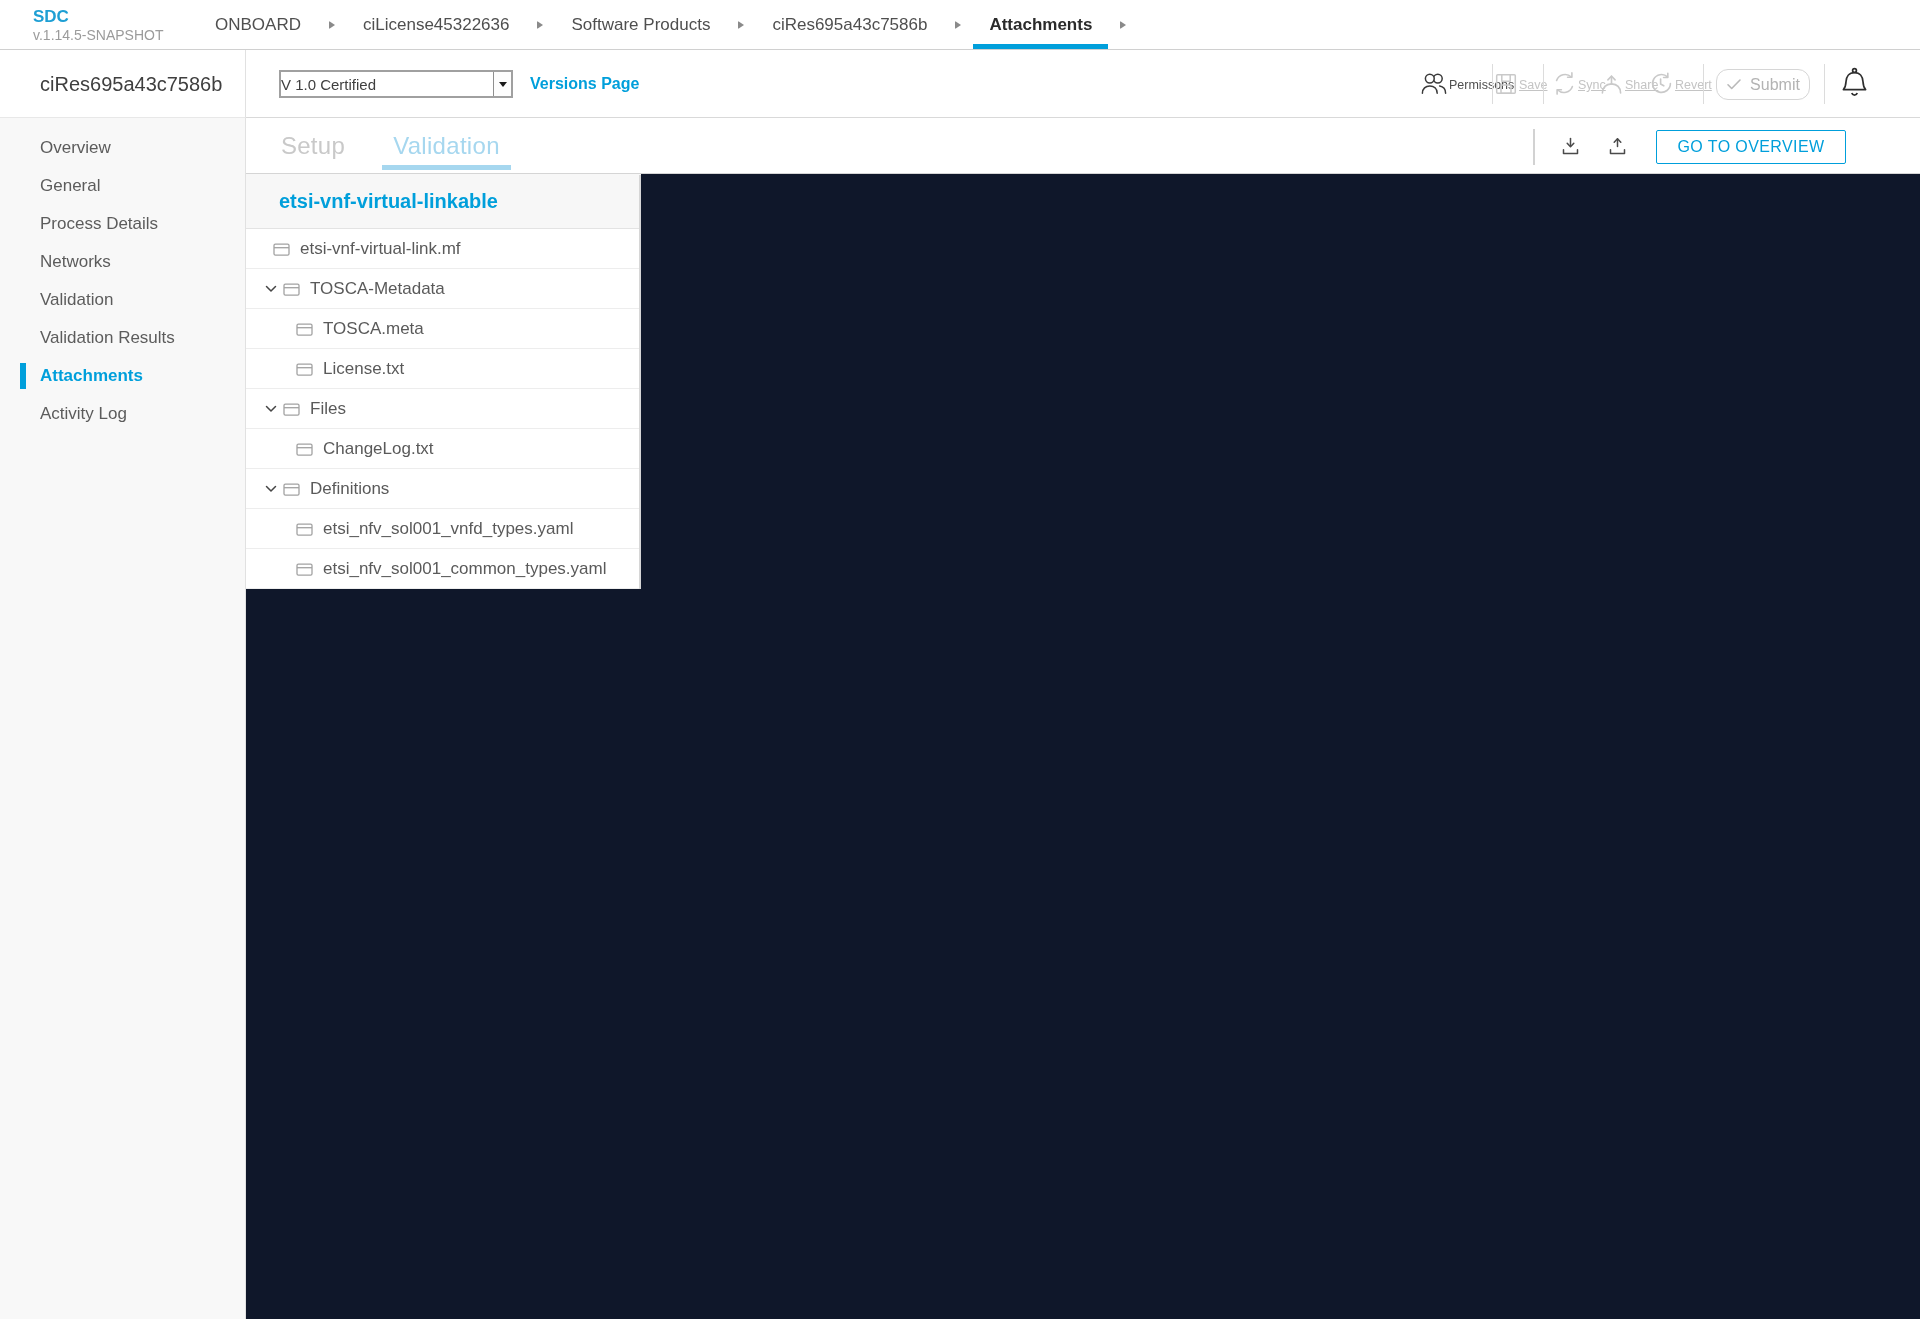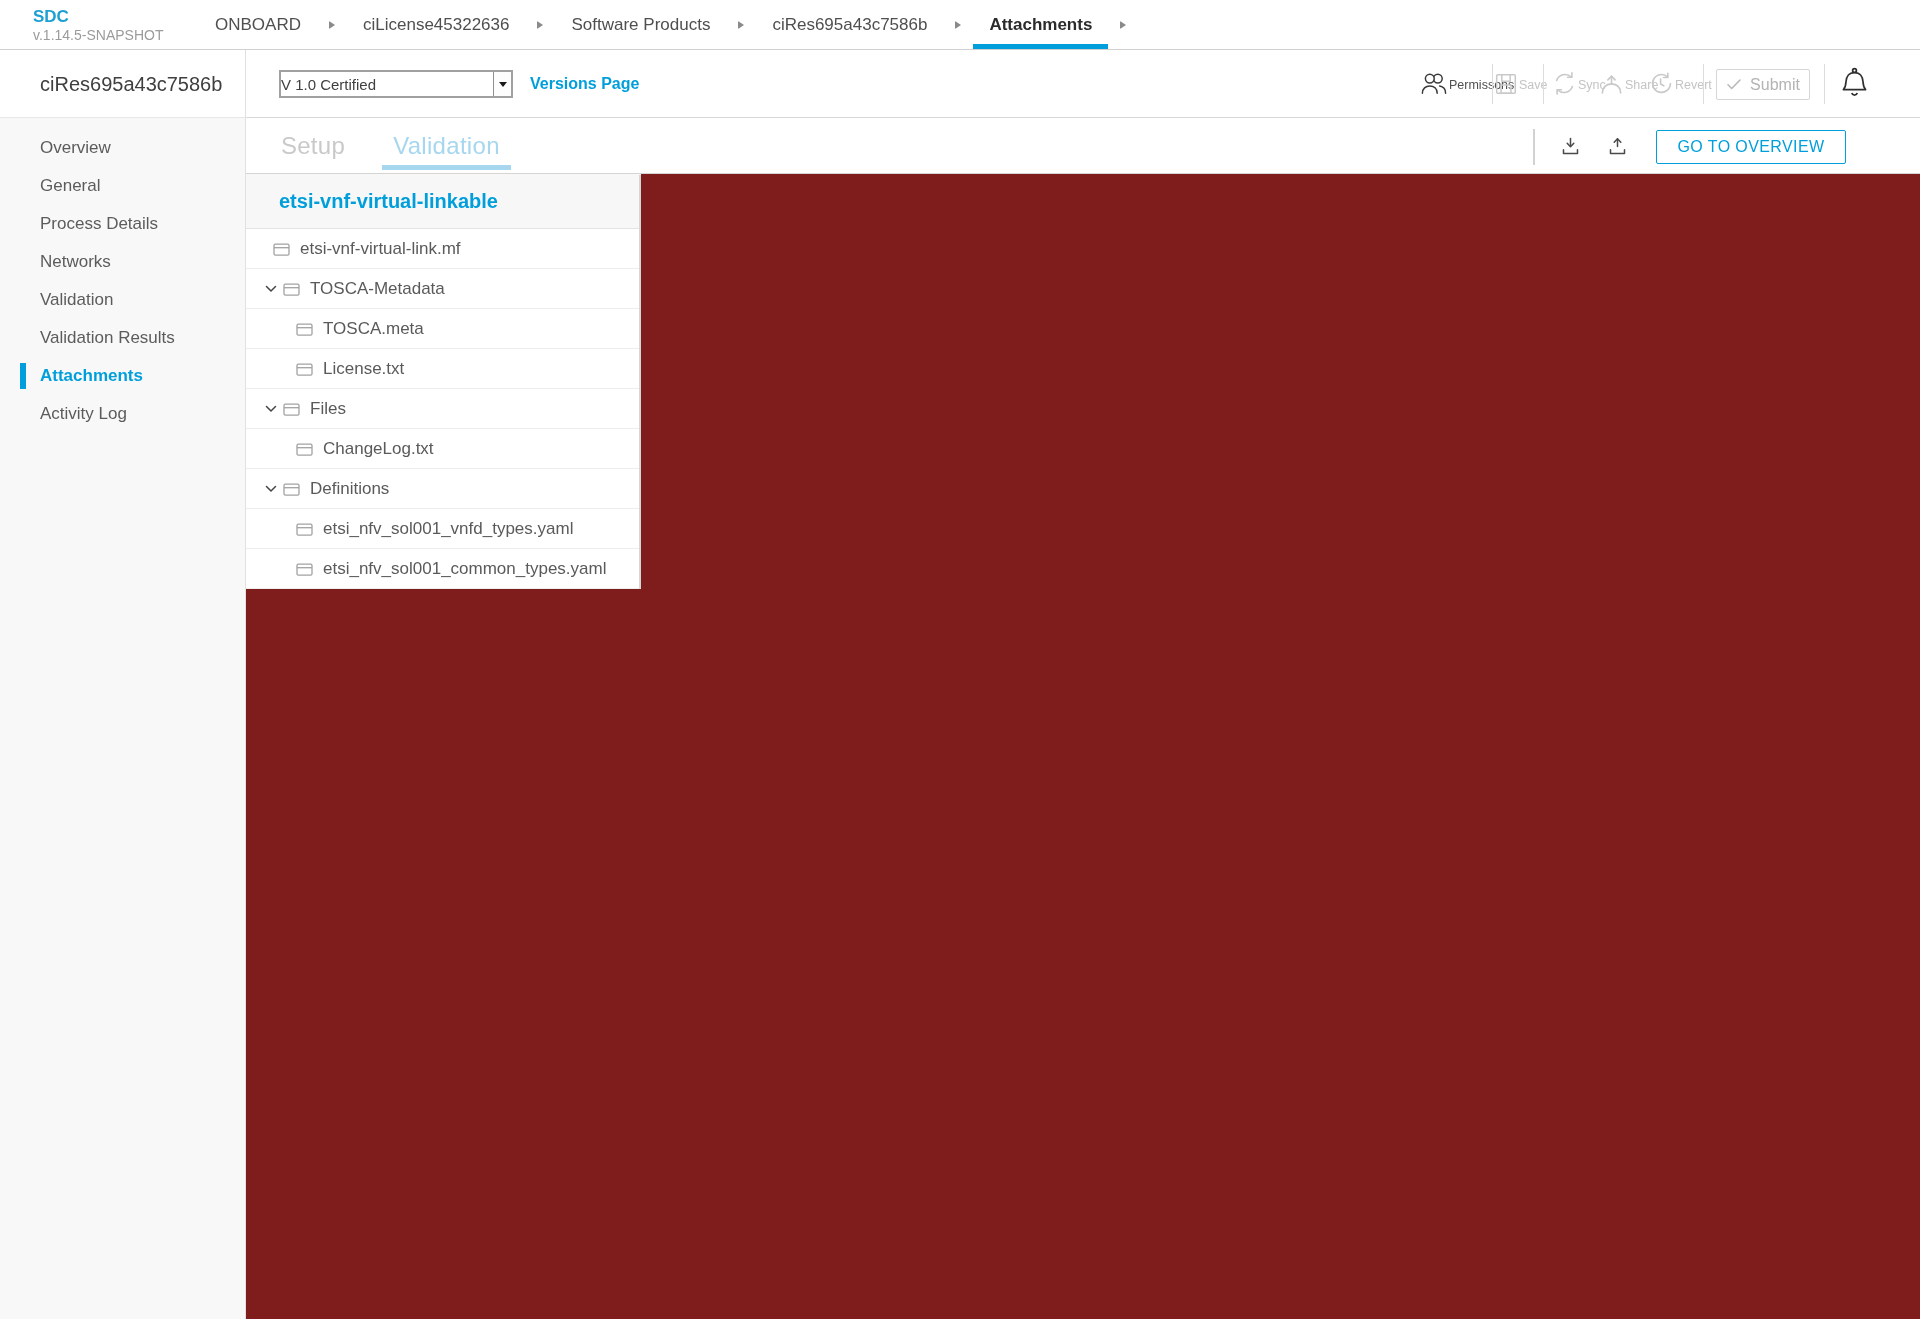--- a/index.html
+++ b/index.html
@@ -1,19 +1,19 @@
 <!DOCTYPE html>
 <html><head>
 <meta charset="utf-8">
 <style>
   * { box-sizing: border-box; }
   html,body { margin:0; padding:0; background:#fff; }
   #app {
     position:relative; width:1920px; height:1319px; overflow:hidden;
-    background:#7f1d1d; font-family:"Liberation Sans", sans-serif;
+    background:#0f172a; font-family:"Liberation Sans", sans-serif;
     -webkit-font-smoothing:antialiased;
   }
   svg { display:block; }
 
   
   .topbar { position:absolute; left:0; top:0; width:1920px; height:50px;
     background:#fff; border-bottom:1px solid #d0d0d0; }
   .logo { position:absolute; left:33px; top:7px; cursor:pointer; }
   .logo-title { font-size:17px; font-weight:700; color:#1e9fd4; line-height:1.15; }
   .logo-version { font-size:14px; color:#9b9b9b; line-height:1.2; }
@@ -53,24 +53,24 @@
     display:flex; align-items:center; justify-content:center; background:#fdfdfd; }
   .select-arrow-btn .tri { width:0; height:0; border-top:5px solid #1a1a1a;
     border-left:4px solid transparent; border-right:4px solid transparent; }
   .versions-link { position:absolute; left:284px; top:25px; font-size:16px;
     font-weight:700; color:#009fdb; cursor:pointer; }
 
   .action-stack { position:absolute; top:19px; width:58px; display:flex;
     flex-direction:row; align-items:center; cursor:pointer; }
   .action-stack .ic { height:29px; display:flex; align-items:center; }
   .action-label { margin-top:3px; font-size:12.5px; color:#4f4f4f; }
-  .action-stack.disabled .action-label { color:#c4c4c4; }
+  .action-stack.disabled .action-label { color:#c4c4c4;text-decoration:underline; }
   .hdr-divider { position:absolute; top:14px; height:40px; width:1px; background:#dcdcdc; }
   .submit-btn { position:absolute; left:1470px; top:19px; width:94px; height:31px;
-    border:1px solid #d6d6d6; border-radius:2px; background:#fff; display:flex;
+    border:1px solid #d6d6d6; border-radius:12px; background:#fff; display:flex;
     align-items:center; justify-content:center; gap:8px; font-size:16px;
     color:#b3b3b3; cursor:default; }
   .bell-btn { position:absolute; left:1593px; top:17px; cursor:pointer; }
 
   
   .tabbar { position:absolute; left:246px; top:118px; width:1674px; height:56px;
     background:#fff; border-bottom:1px solid #d5d5d5; }
   .tab { position:absolute; top:0; height:55px; display:flex; align-items:center;
     justify-content:center; font-size:24px; letter-spacing:.3px; cursor:pointer; }
   .tab-setup { left:17px; width:100px; color:#c9c9c9; }

